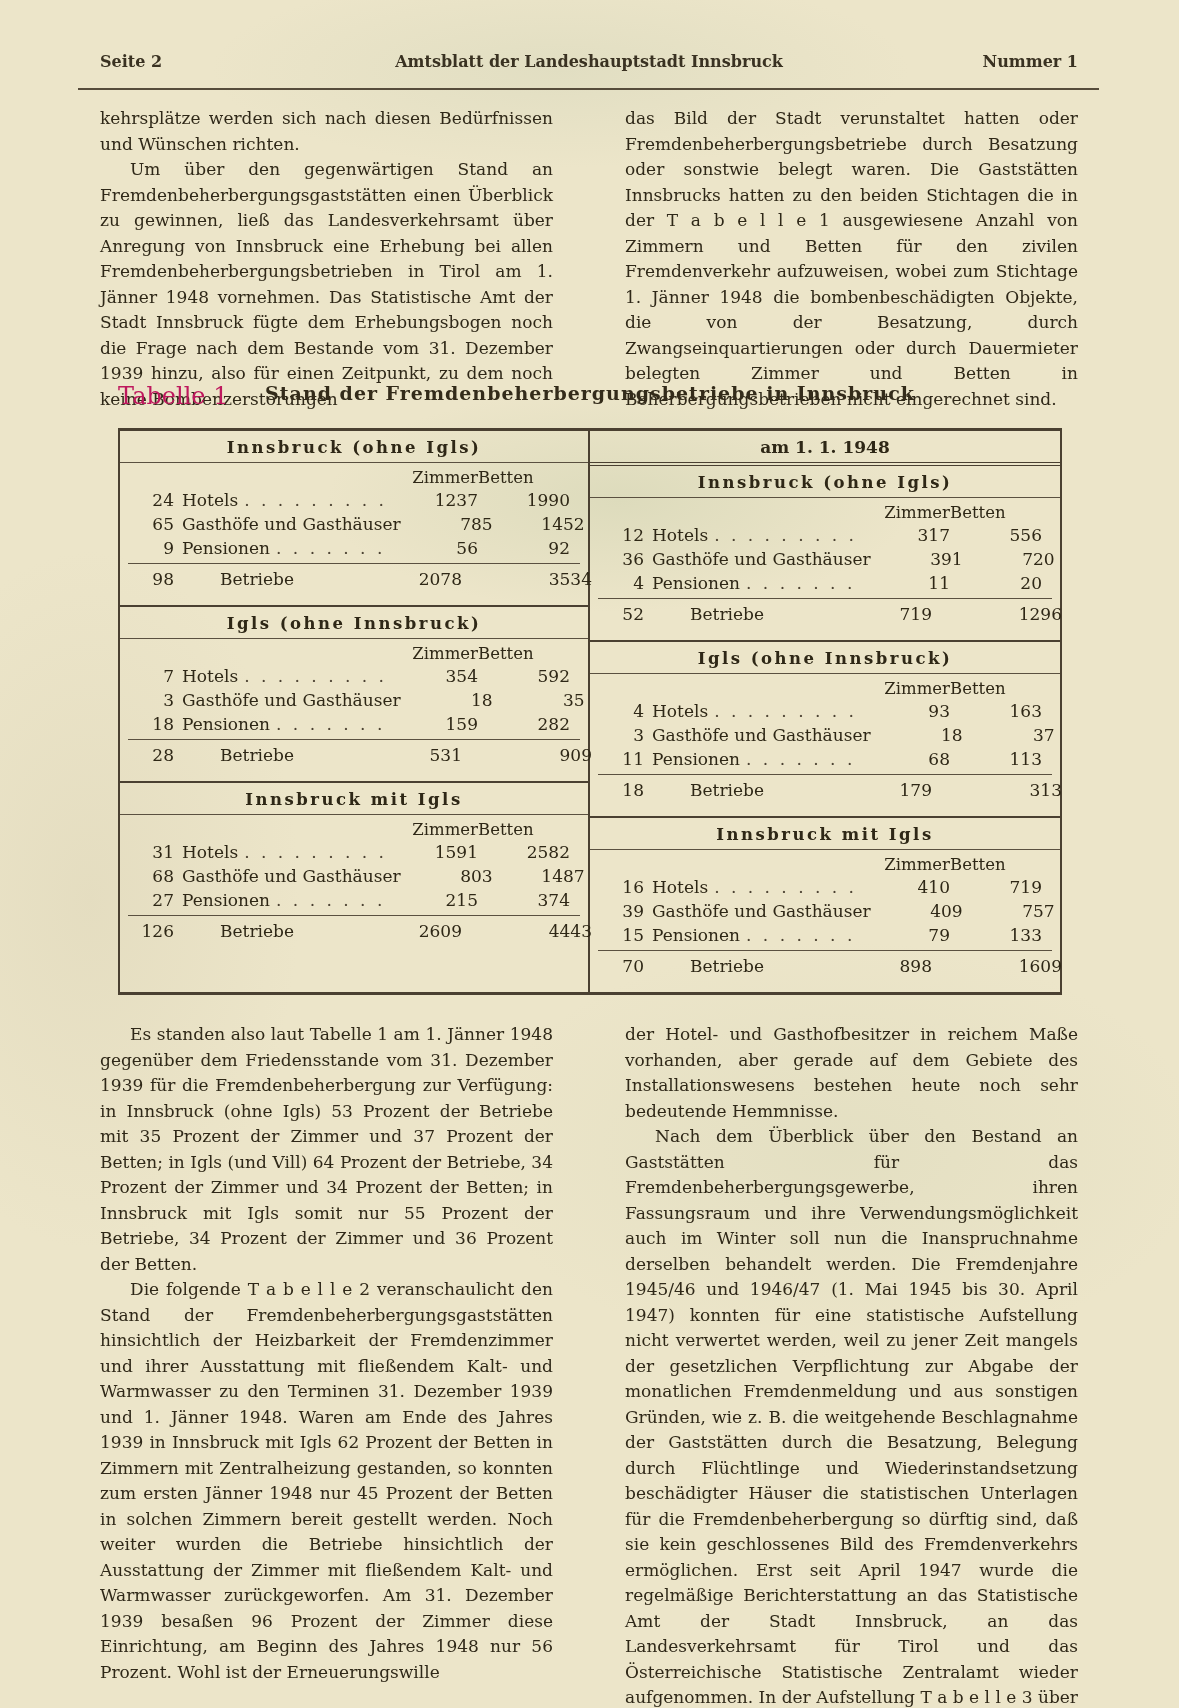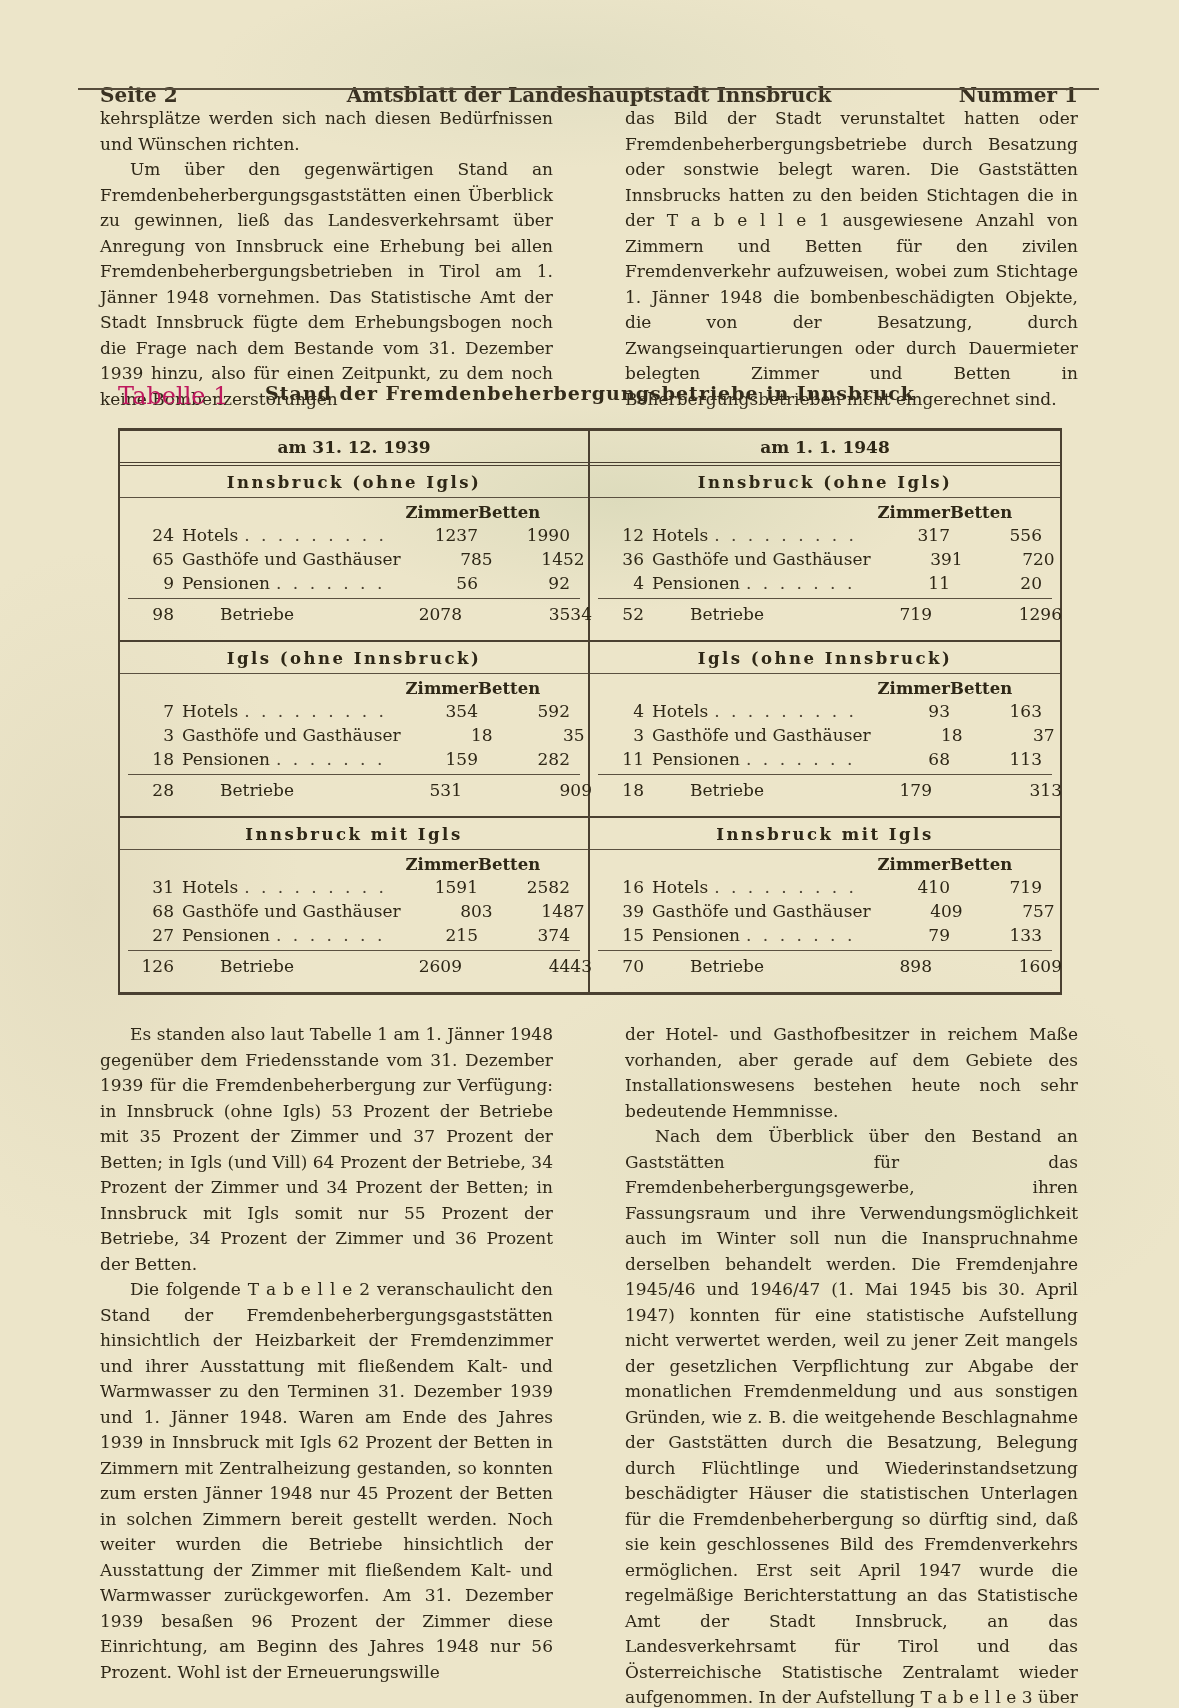--- a/index.html
+++ b/index.html
@@ -14,21 +14,21 @@
     background-image:
       radial-gradient(ellipse 420px 160px at 620px 500px, rgba(186,196,158,0.30), transparent 70%),
       radial-gradient(ellipse 520px 300px at 840px 1150px, rgba(196,202,168,0.22), transparent 70%),
       radial-gradient(ellipse 500px 140px at 560px 70px,  rgba(200,206,178,0.30), transparent 70%),
       radial-gradient(ellipse 300px 500px at 90px 900px,  rgba(214,206,176,0.35), transparent 70%);
   }
 
   
   .pheader {
     position: absolute; left: 100px; right: 101px; top: 52px;
-    height: 28px; font-size: 20px; font-weight: bold; color: #3a3222; margin-top: 31px;
+    height: 28px; font-size: 16px; font-weight: bold; color: #3a3222;
   }
   .pheader .left  { position: absolute; left: 0; }
   .pheader .mid   { position: absolute; left: 50%; transform: translateX(-50%); white-space: nowrap; }
   .pheader .right { position: absolute; right: 0; }
   .hrule {
     position: absolute; left: 78px; right: 80px; top: 88px;
     border-top: 2px solid #564c3b;
   }
 
   
@@ -65,21 +65,21 @@
   }
   .tsection { padding-bottom: 11px; }
   .tsection:not(:last-child) { border-bottom: 2px solid #4a4031; }
   .sec-name {
     text-align: center; font-weight: bold; font-size: 16.5px; letter-spacing: 2.5px;
     padding: 7px 0 5px;
     border-bottom: 1px solid #5a5040;
   }
   .col-head {
     display: flex; justify-content: flex-end;
-    font-weight: bold; font-size: 16.5px;
+    font-weight: normal; font-size: 16.5px;
     padding: 5px 18px 1px 16px;
   }
   .col-head .zh { width: 80px; text-align: right; }
   .col-head .bh { width: 92px; text-align: left; }
 
   .trow { display: flex; align-items: baseline; padding: 2px 18px 2px 16px; }
   .trow .cnt { width: 38px; text-align: right; margin-right: 8px; flex: none; }
   .trow .lbl { white-space: nowrap; flex: none; }
   .trow .dots {
     flex: 1 1 auto; overflow: hidden; white-space: nowrap;
@@ -112,21 +112,20 @@
   </div>
 </section>
 
 <div class="tcaption">
   <span class="tlabel">Tabelle 1</span>
   <span class="ttitle">Stand der Fremdenbeherbergungsbetriebe in Innsbruck</span>
 </div>
 
 <div class="ttable" id="table-root">
   <div class="thalf first">
-    <div class="date-head">am 31. 12. 1939</div>
     <div class="sections">
   <div class="tsection">
     <div class="sec-name">Innsbruck (ohne Igls)</div>
     <div class="col-head">
       <span class="zh">Zimmer</span>
       <span class="bh">Betten</span>
     </div>
     <div class="rows">
   <div class="trow">
     <span class="cnt">24</span>

